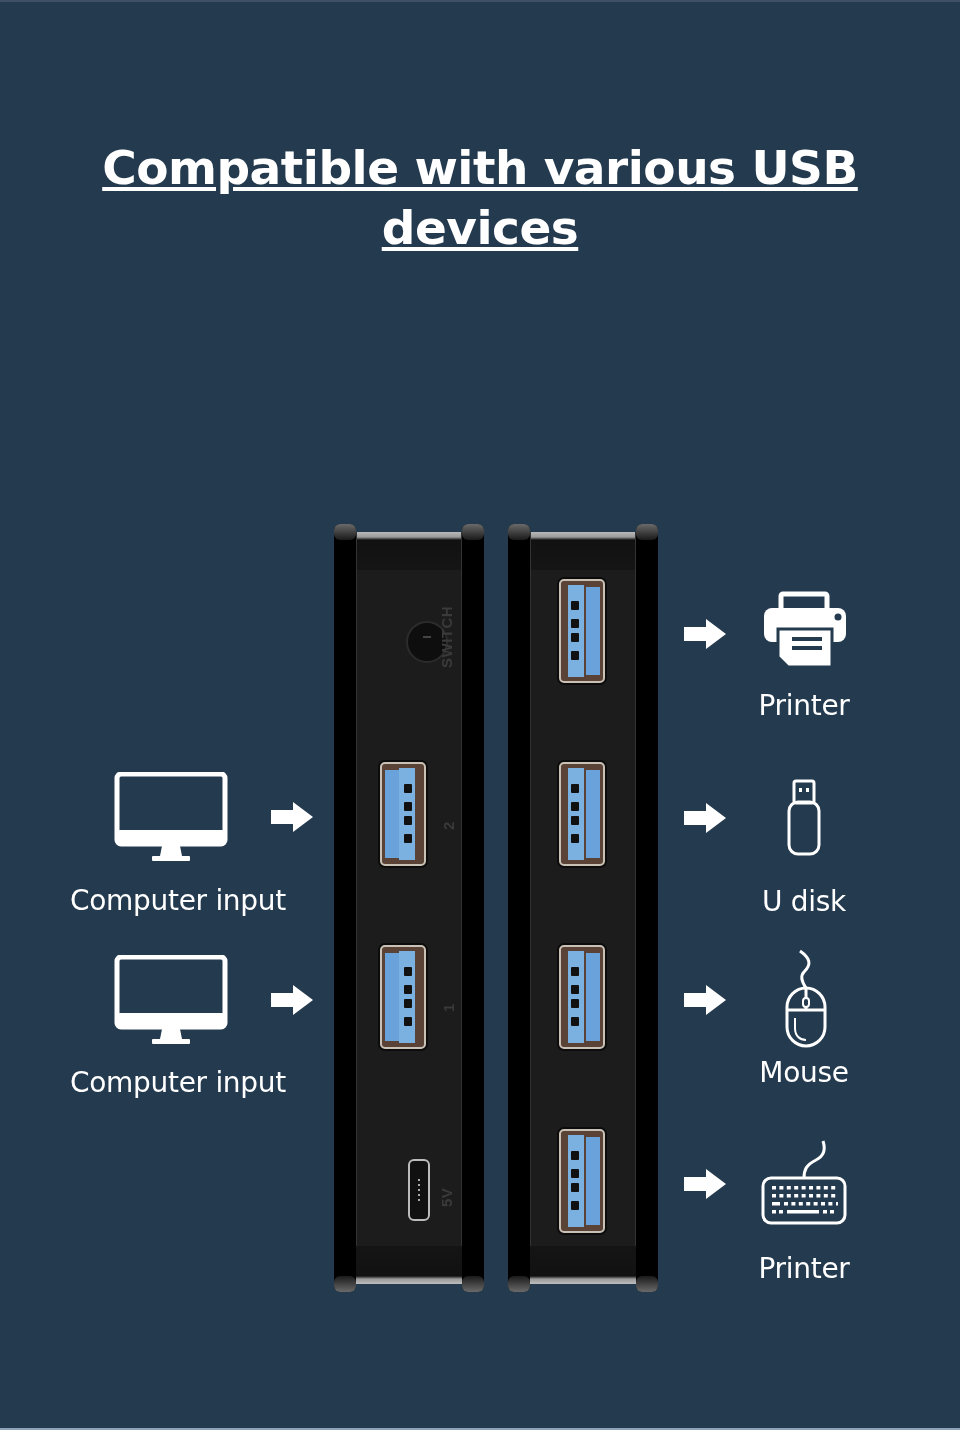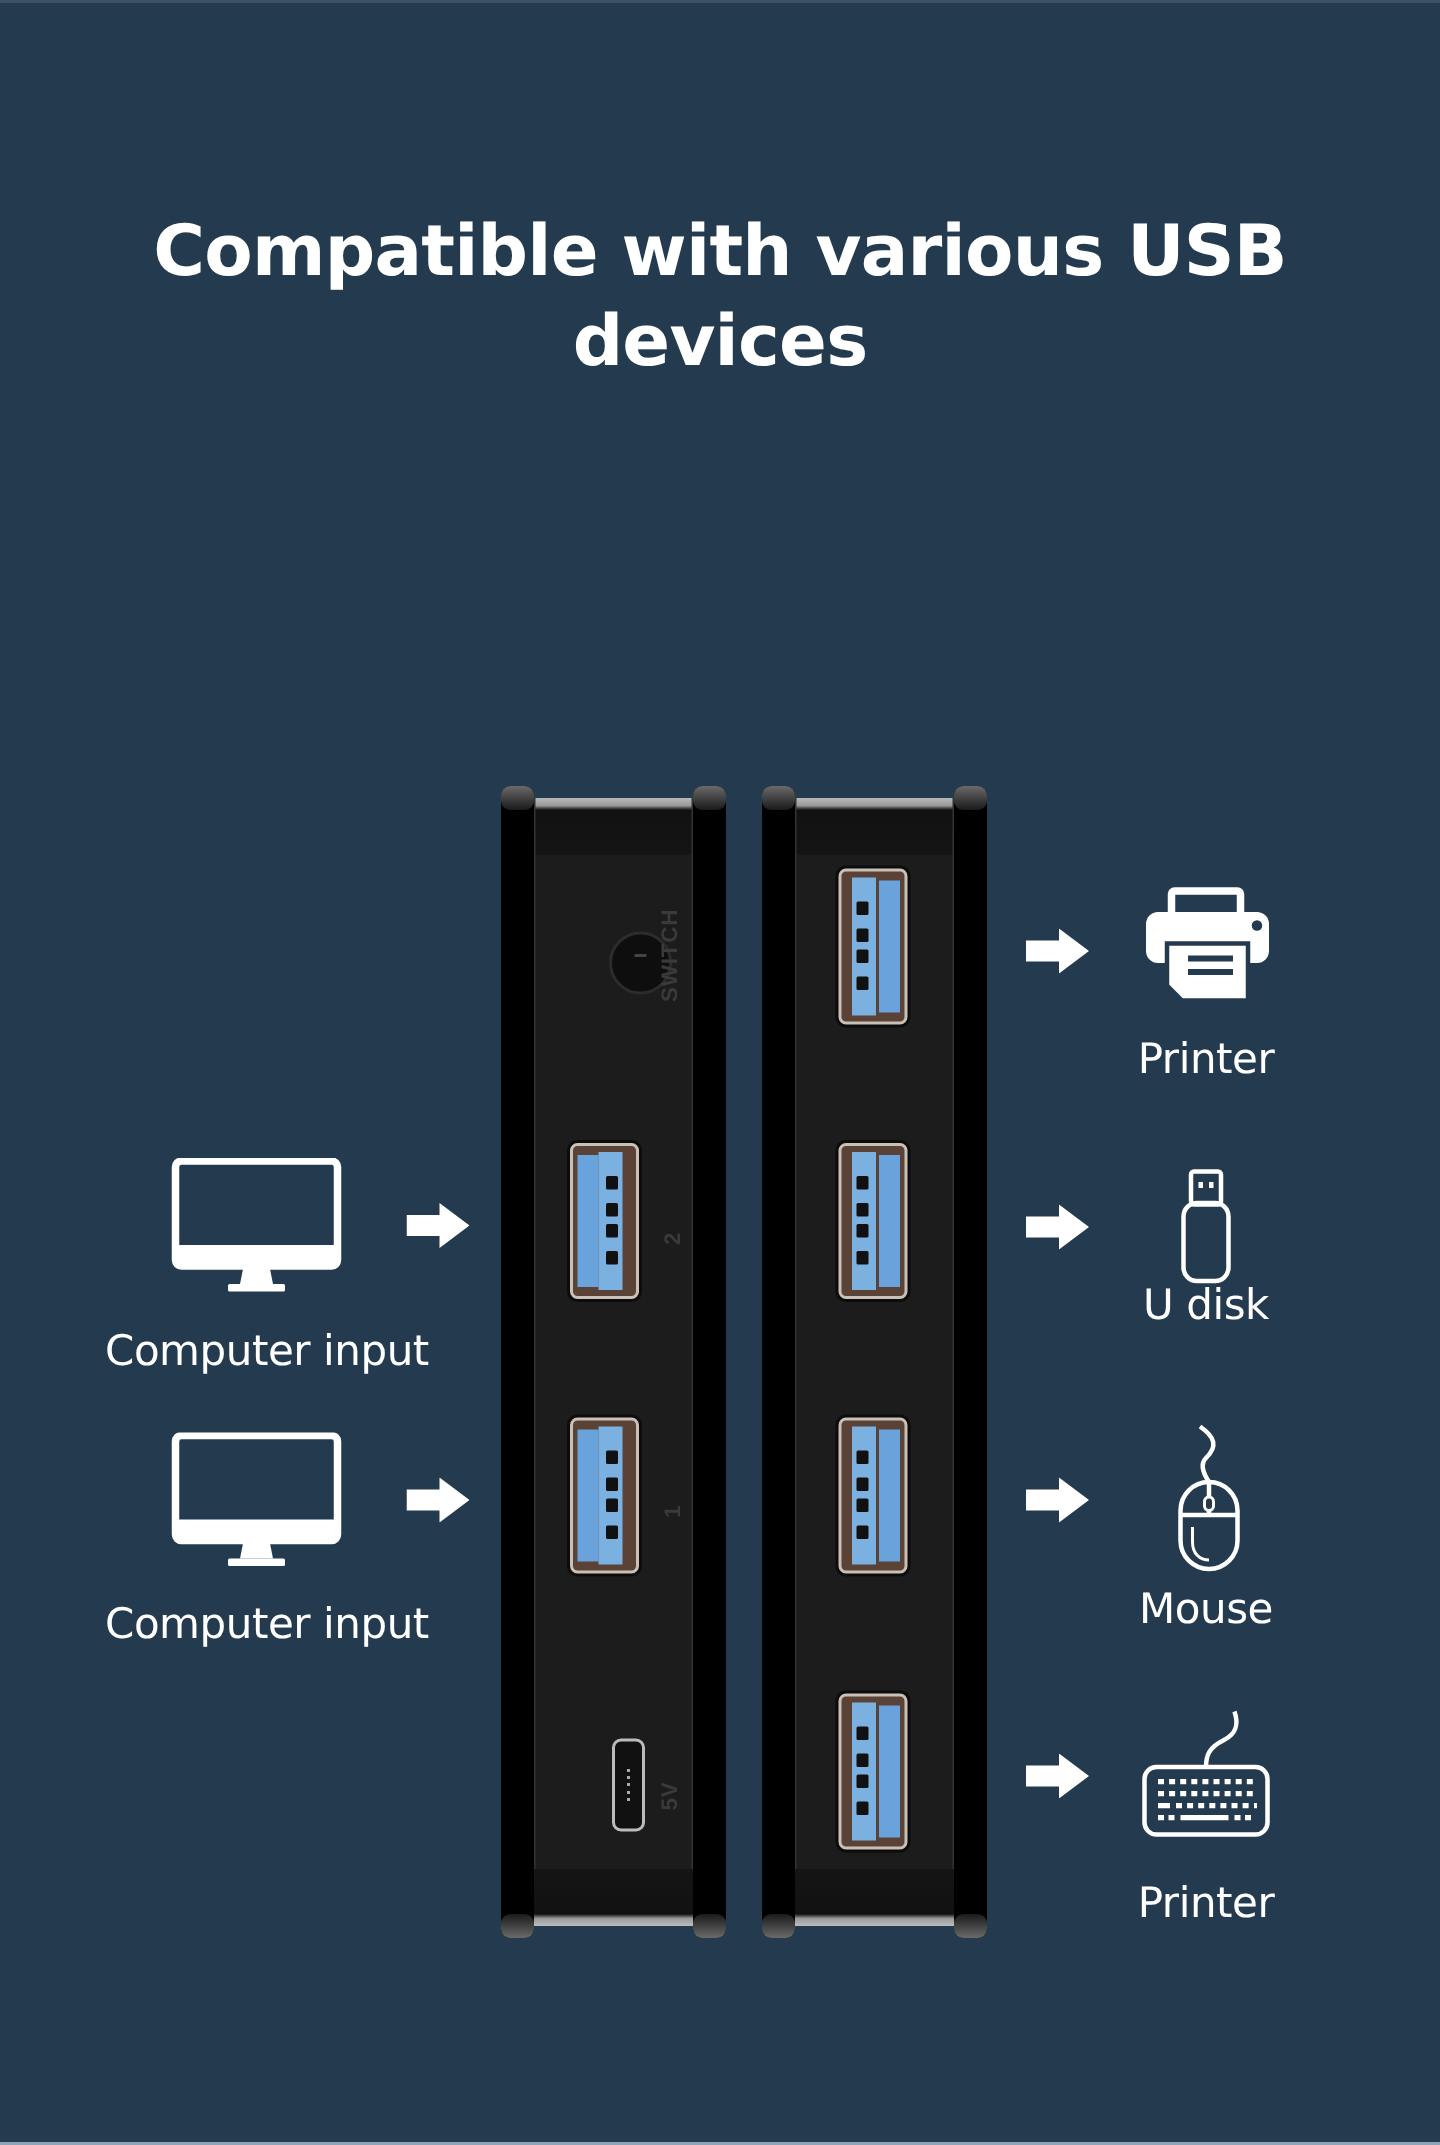--- a/index.html
+++ b/index.html
@@ -54,21 +54,21 @@
   .arrow { position:absolute; width:42px; height:30px; }
   
   .label { position:absolute; font-size:28px; text-align:center; white-space:nowrap; letter-spacing:-0.3px; }
   .icon { position:absolute; }
 </style>
 </head>
 <body>
 
 <div class="top-line"></div>
 
-<h1 class="title" style="margin:0;">Compatible with various USB devices</h1>
+<h1 class="title" style="margin:0;text-decoration:underline;">Compatible with various USB devices</h1>
 <div class="subtitle">
 </div>
 
 <div>
   <svg class="icon" style="left:114px;top:772px;" width="114" height="92" viewBox="0 0 114 92">
     <rect x="3" y="2" width="108" height="70" rx="4" fill="none" stroke="#fff" stroke-width="5"></rect>
     <rect x="3" y="58" width="108" height="14" rx="3" fill="#fff"></rect>
     <path d="M48 74 L66 74 L68 84 L46 84 Z" fill="#fff"></path>
     <rect x="38" y="84" width="38" height="5" rx="1" fill="#fff"></rect>
   </svg>
@@ -189,21 +189,21 @@
   <div class="label" style="left:724px;top:689px;width:160px;">Printer</div>
 </div>
 
 <div>
   <svg class="icon" style="left:784px;top:778px;" width="40" height="80" viewBox="0 0 40 80">
     <rect x="10" y="3" width="20" height="22" rx="2" fill="none" stroke="#fff" stroke-width="3"></rect>
     <rect x="15" y="10" width="3" height="4" fill="#fff"></rect>
     <rect x="22" y="10" width="3" height="4" fill="#fff"></rect>
     <rect x="5" y="24" width="30" height="52" rx="9" fill="none" stroke="#fff" stroke-width="3"></rect>
   </svg>
-  <div class="label" style="left:724px;top:853px;width:160px;">U disk</div>
+  <div class="label" style="left:724px;top:885px;width:160px;">U disk</div>
 </div>
 
 <div>
   <svg class="icon" style="left:782px;top:948px;" width="48" height="102" viewBox="0 0 48 102">
     <path d="M18 3 C28 10 30 16 22 24 C18 28 20 34 24 40" fill="none" stroke="#fff" stroke-width="3"></path>
     <rect x="5" y="40" width="38" height="58" rx="19" fill="none" stroke="#fff" stroke-width="3"></rect>
     <line x1="5" y1="62" x2="43" y2="62" stroke="#fff" stroke-width="3"></line>
     <line x1="24" y1="40" x2="24" y2="62" stroke="#fff" stroke-width="3"></line>
     <rect x="21" y="50" width="6" height="9" rx="3" fill="#243a4f" stroke="#fff" stroke-width="2"></rect>
     <path d="M13 70 V80 C13 88 18 92 24 92" fill="none" stroke="#fff" stroke-width="2"></path>

